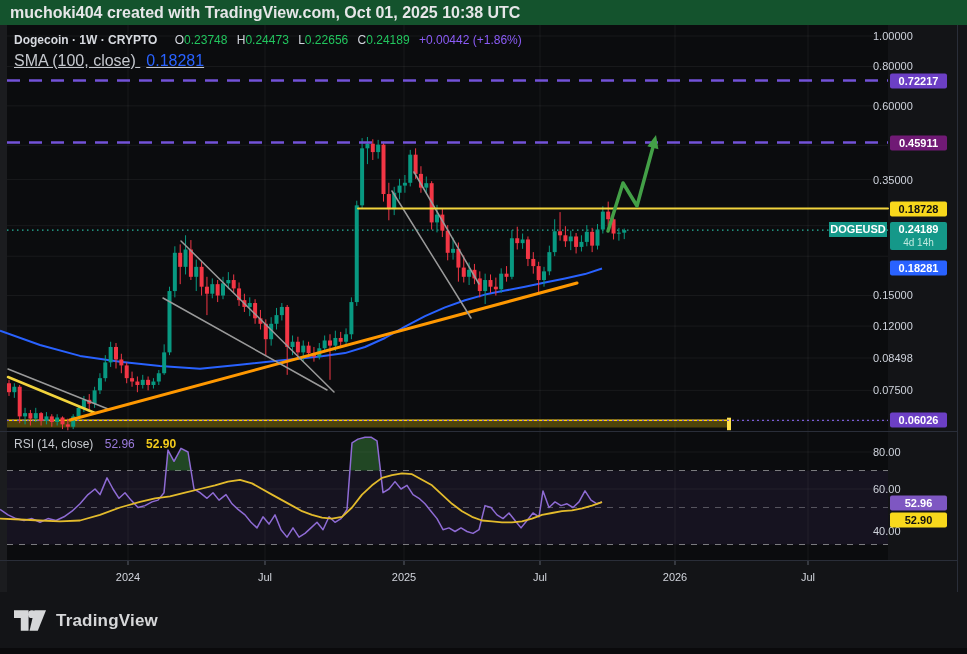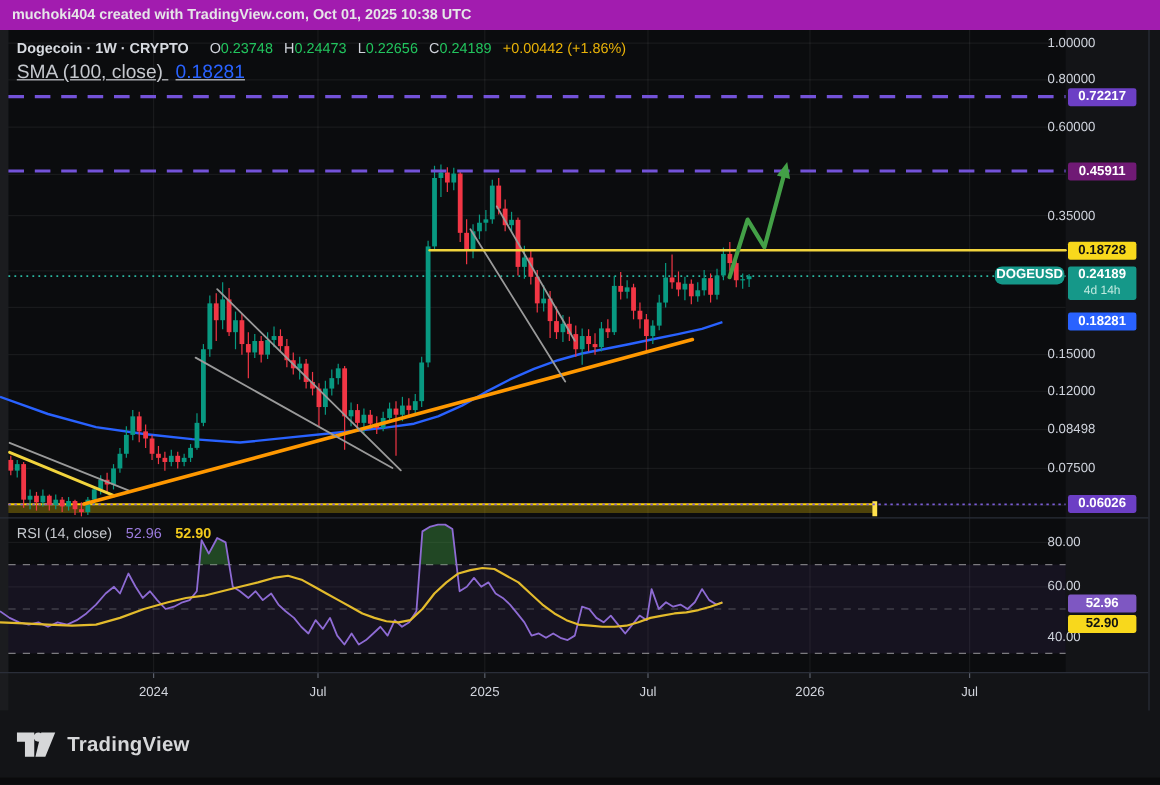--- a/index.html
+++ b/index.html
@@ -1,37 +1,37 @@
 <!DOCTYPE html>
 <html><head>
 <meta charset="utf-8">
 <style>
   html,body{margin:0;padding:0;background:#131417;}
   #root{position:relative;width:967px;height:654px;background:#131417;overflow:hidden;
         font-family:"Liberation Sans",sans-serif;-webkit-font-smoothing:antialiased;}
   #chart-svg{position:absolute;left:0;top:0;}
   .abs{position:absolute;}
-  #top-bar{left:0;top:0;width:967px;height:25px;background:#a21caf;color:#e6e6e8;
-           font-size:12px;font-weight:700;line-height:25px;padding-left:10px;box-sizing:border-box;}
+  #top-bar{left:0;top:0;width:967px;height:25px;background:#14532d;color:#e6e6e8;
+           font-size:16px;font-weight:700;line-height:25px;padding-left:10px;box-sizing:border-box;}
   #main-legend{left:14px;top:33px;color:#d7dae0;font-size:12px;font-weight:700;white-space:nowrap;}
   #main-legend .vals{font-weight:400;}
-  .tl{color:#d1d4dc;} .tv{color:#22c55e;} .chg{color:#eab308;}
+  .tl{color:#d1d4dc;} .tv{color:#22c55e;} .chg{color:#8b5cf6;}
   #sma-legend{left:14px;top:52px;font-size:16px;color:#c5c8ce;text-decoration:underline;}
   #sma-legend .blue{color:#2962ff;margin-left:6px;}
   #rsi-legend{left:14px;top:437px;font-size:12px;color:#c5c8ce;}
   #rsi-legend .purple{color:#9b7bdd;margin-left:8px;}
   #rsi-legend .yellow{color:#f3cb1c;margin-left:8px;font-weight:700;}
   .axis-label{position:absolute;left:873px;color:#cfd3dc;font-size:11px;transform:translateY(-50%);}
   .axis-badge{position:absolute;left:890px;width:57px;height:15px;border-radius:2px;
               font-size:11px;font-weight:700;text-align:center;line-height:15px;transform:translateY(-50%);}
   #price-badge{left:890px;top:222px;width:57px;height:28px;background:#159889;border-radius:2px;
                text-align:center;color:#fff;}
   #price-badge .p{font-size:11px;font-weight:700;line-height:15px;}
   #price-badge .cd{font-size:10px;line-height:12px;color:#bfe9df;}
-  #symbol-badge{left:829px;top:222px;width:58px;height:15px;background:#159889;border-radius:6px;
+  #symbol-badge{left:829px;top:222px;width:58px;height:15px;background:#159889;border-radius:0;
                 color:#fff;font-size:11px;font-weight:700;text-align:center;line-height:15px;}
   .time-label{position:absolute;top:571px;color:#d1d4dc;font-size:11px;transform:translateX(-50%);}
   #logo{left:14px;top:610px;display:flex;align-items:center;gap:9px;color:#d6d7d9;}
   #logo .word{font-size:17px;font-weight:700;letter-spacing:.2px;}
   #bottom-strip{left:0;top:648px;width:967px;height:6px;background:#0a0a0c;}
 </style>
 </head>
 <body>
 
 <div id="root">

